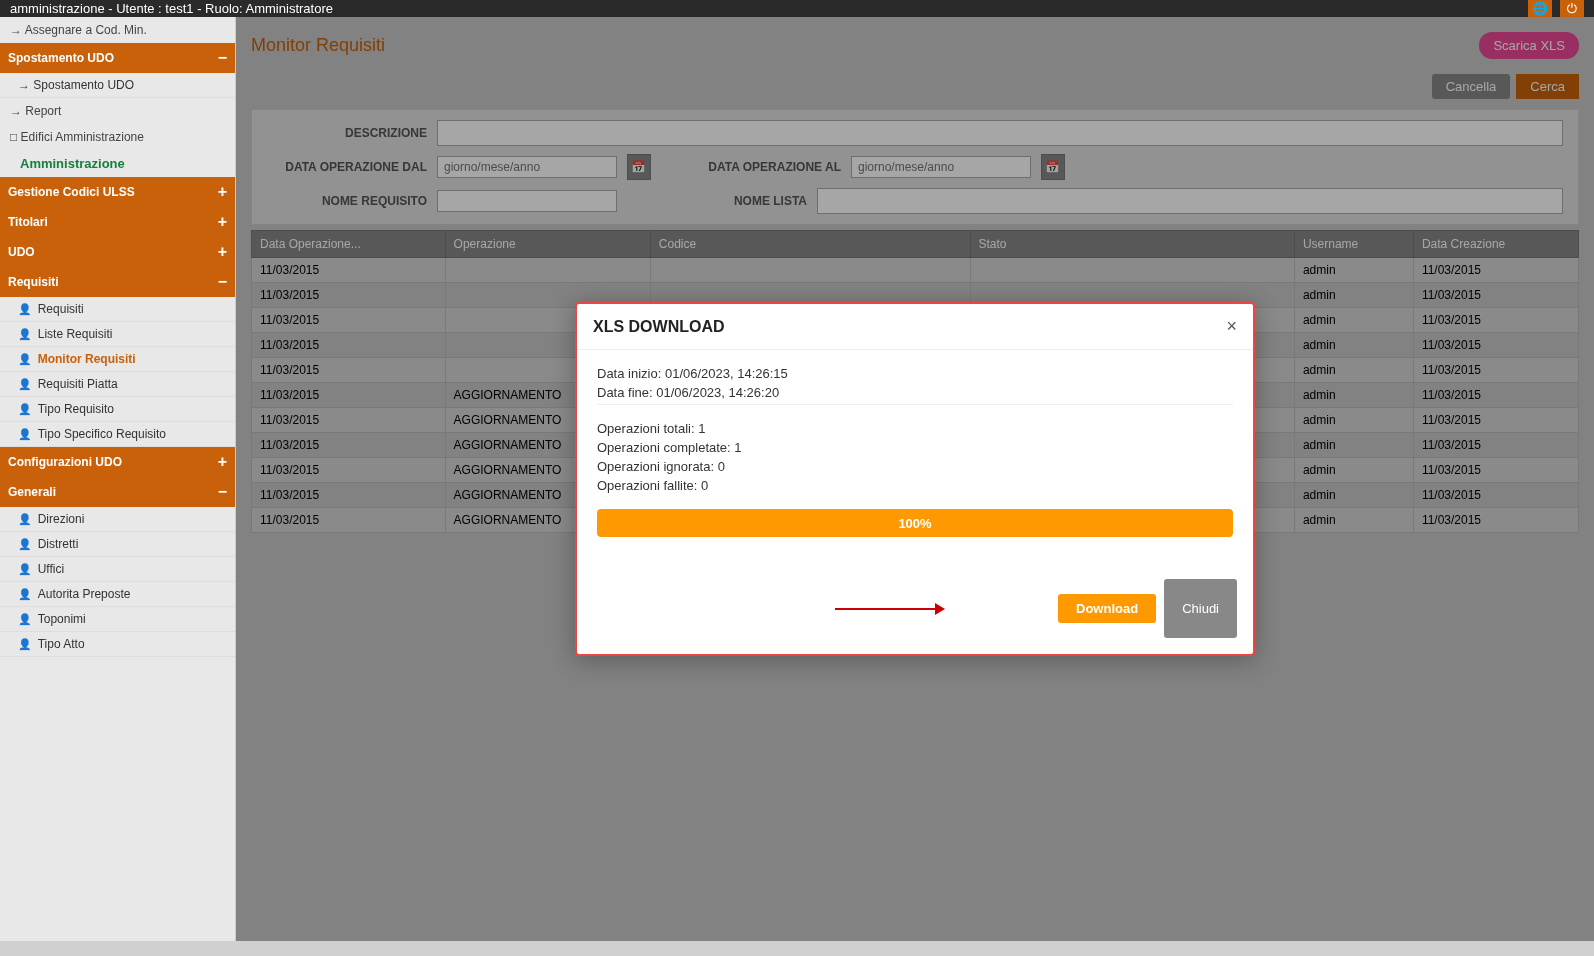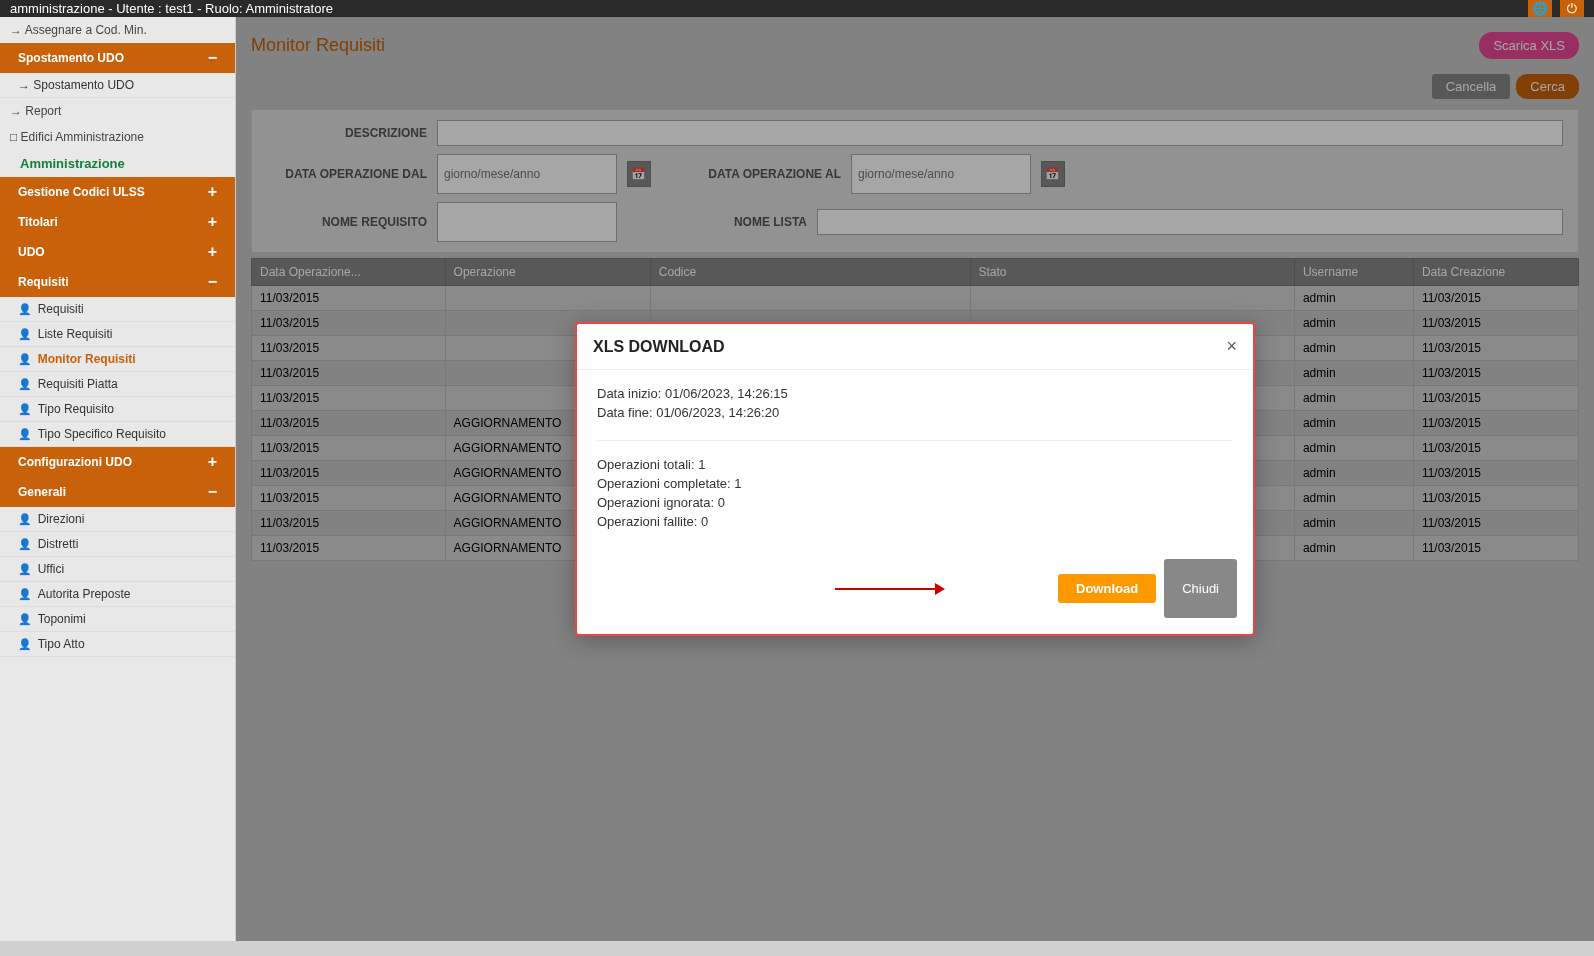--- a/index.html
+++ b/index.html
@@ -37,21 +37,21 @@
       border-right: 1px solid #ccc;
     }
     .sidebar-item-arrow {
       display: flex; align-items: center; gap: 6px;
       padding: 6px 10px;
       color: #444; cursor: pointer; font-size: 12px;
     }
     .sidebar-section-header {
       background: #c8610a;
       color: #fff;
-      padding: 6px 18px;
+      padding: 6px 8px;
       font-size: 12px;
       font-weight: bold;
       display: flex;
       align-items: center;
       justify-content: space-between;
       cursor: pointer;
     }
     .sidebar-section-header .plus {
       font-size: 16px; font-weight: bold;
     }
@@ -114,21 +114,21 @@
     .filter-input {
       flex: 1;
       height: 26px;
       border: 1px solid #aaa;
       background: #fff;
       padding: 0 6px;
       font-size: 12px;
     }
     .filter-date-input {
       width: 180px;
-      height: 40px;
+      height: 22px;
       border: 1px solid #aaa;
       background: #fff;
       padding: 0 6px;
       font-size: 12px;
     }
     .cal-icon {
       width: 24px; height: 26px;
       background: #888;
       border: 1px solid #777;
       display: flex; align-items: center; justify-content: center;
@@ -148,21 +148,21 @@
       cursor: pointer;
       border-radius: 3px;
       font-size: 13px;
     }
     .btn-cerca {
       background: #c8610a;
       color: #fff;
       border: none;
       padding: 5px 14px;
       cursor: pointer;
-      border-radius: 11px;
+      border-radius: 0;
       font-size: 13px;
     }
 
     
     .table-container {
       background: #fff;
       overflow: auto;
       max-height: 320px;
     }
     table {
@@ -207,21 +207,21 @@
       justify-content: space-between;
       align-items: center;
       padding: 12px 16px;
       border-bottom: 1px solid #eee;
     }
     .modal-title { font-size: 16px; font-weight: bold; color: #222; }
     .modal-close {
       background: none; border: none; font-size: 18px; cursor: pointer; color: #555;
     }
     .modal-body { padding: 16px 20px; }
-    .modal-info { margin-bottom: 16px; padding-bottom: 16px; border-bottom: 1px solid #eee; }
+    .modal-info { margin-bottom: 16px; border-bottom: 1px solid #eee; }
     .modal-info p { margin-bottom: 4px; font-size: 13px; color: #333; }
     .modal-stats p { margin-bottom: 4px; font-size: 13px; color: #333; }
     .progress-container {
       margin: 16px 0;
       background: #ddd;
       border-radius: 4px;
       height: 28px;
       position: relative;
       overflow: hidden;
     }
@@ -543,20 +543,25 @@
           <div class="modal-info">
             <p>Data inizio: 01/06/2023, 14:26:15</p>
             <p>Data fine: 01/06/2023, 14:26:20</p>
           </div>
           <div class="modal-stats">
             <p>Operazioni totali: 1</p>
             <p>Operazioni completate: 1</p>
             <p>Operazioni ignorata: 0</p>
             <p>Operazioni fallite: 0</p>
           </div>
+          <div class="progress-container">
+            <div class="progress-bar" id="progress-bar" style="width:100%">
+              <span class="progress-label">100%</span>
+            </div>
+          </div>
         </div>
         <div class="modal-footer">
           <div class="arrow-indicator">
             <div class="arrow-line"></div>
             <div class="arrow-head"></div>
           </div>
           <button class="btn-download">Download</button>
           <button class="btn-chiudi">Chiudi</button>
         </div>
       </div>

